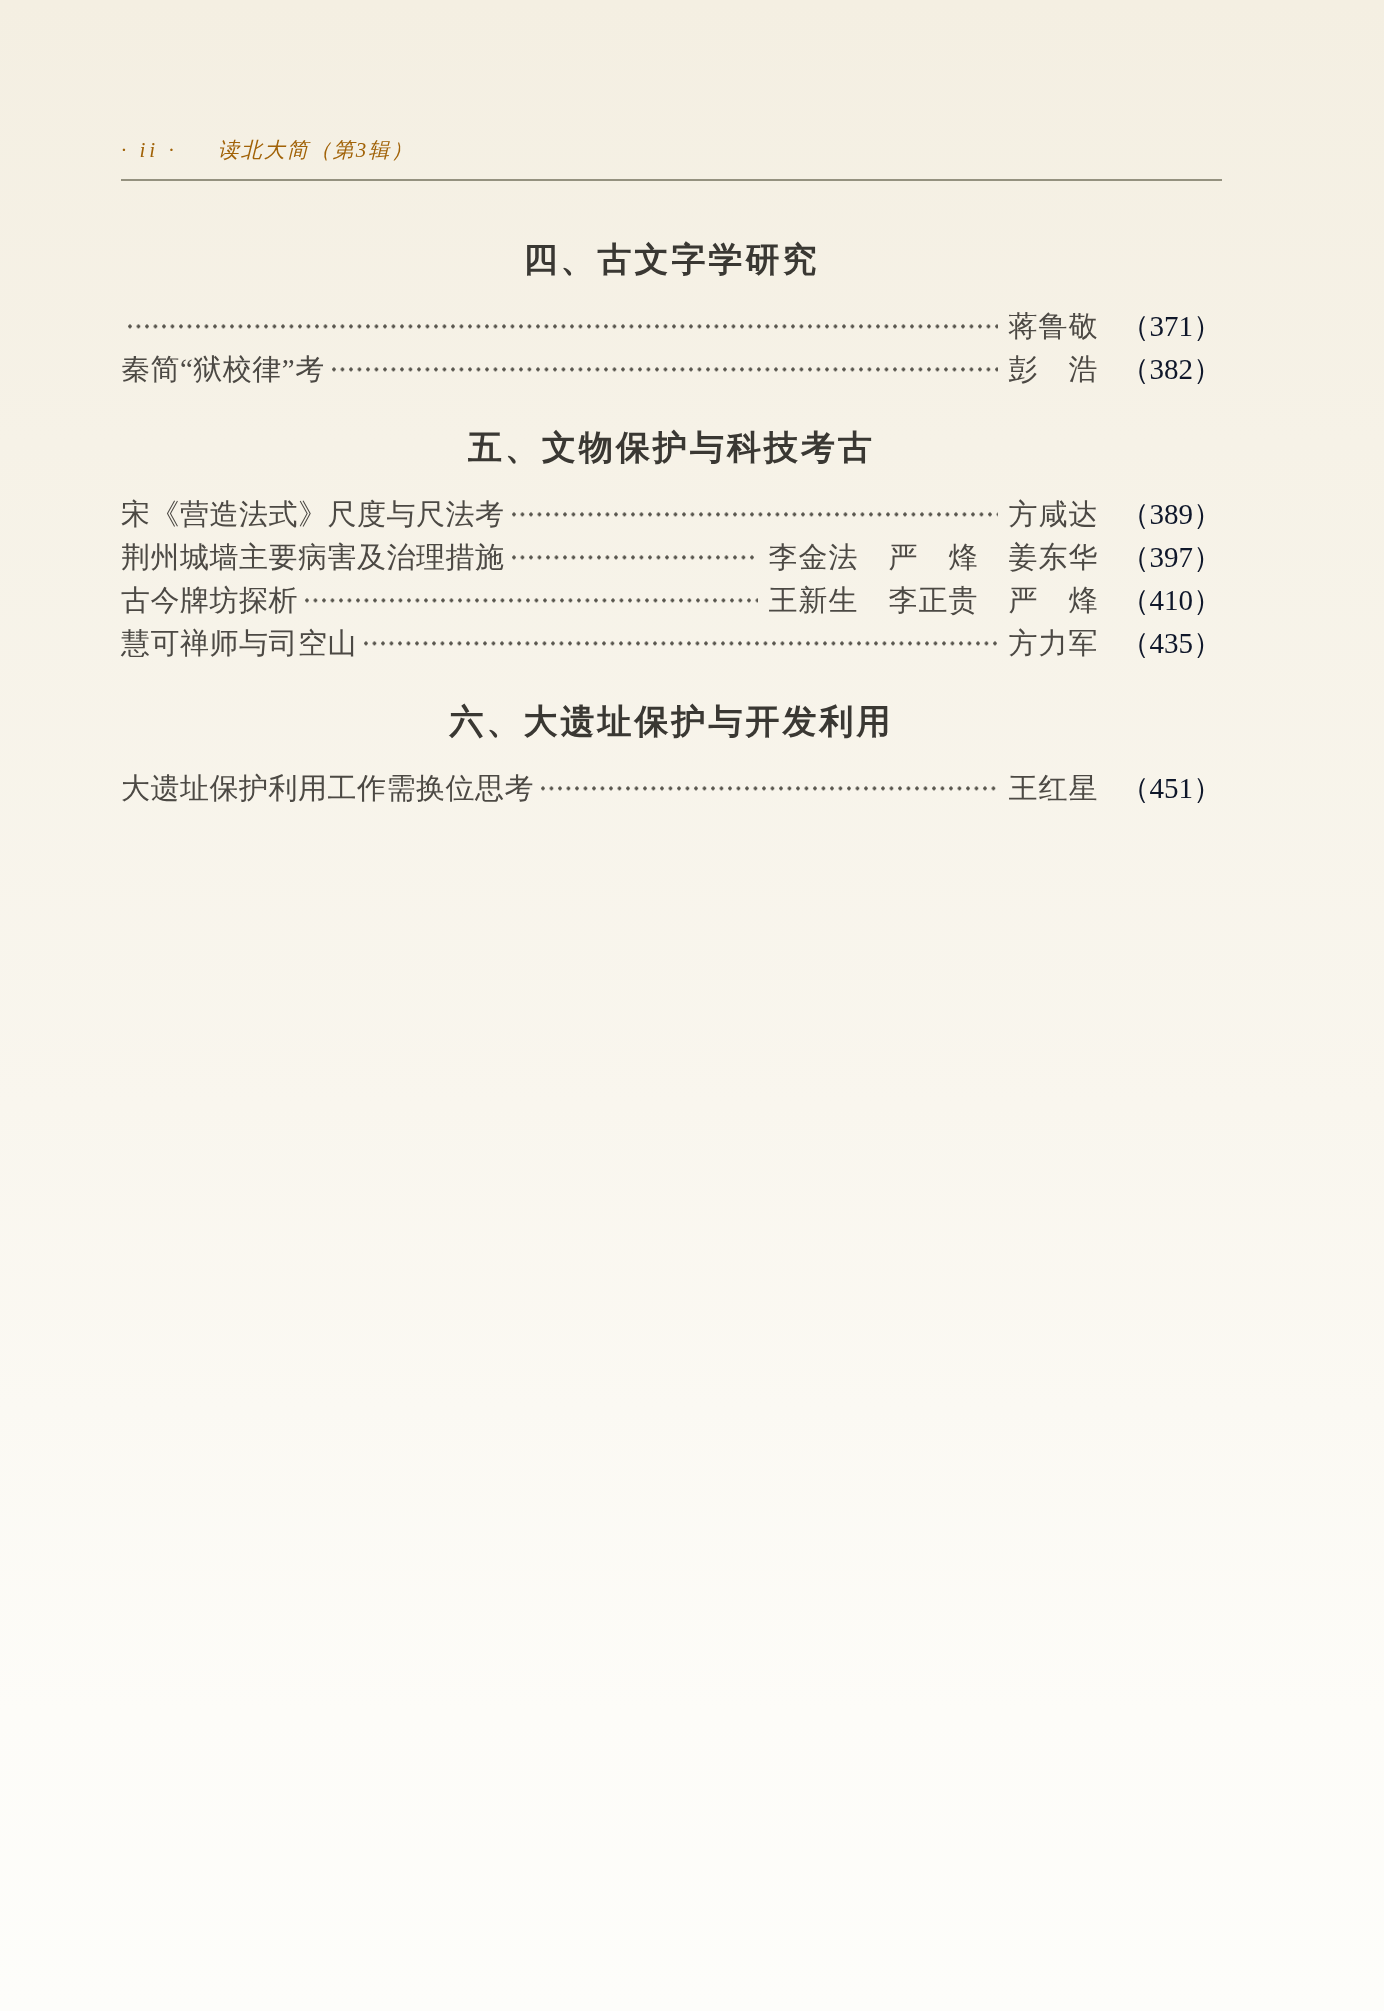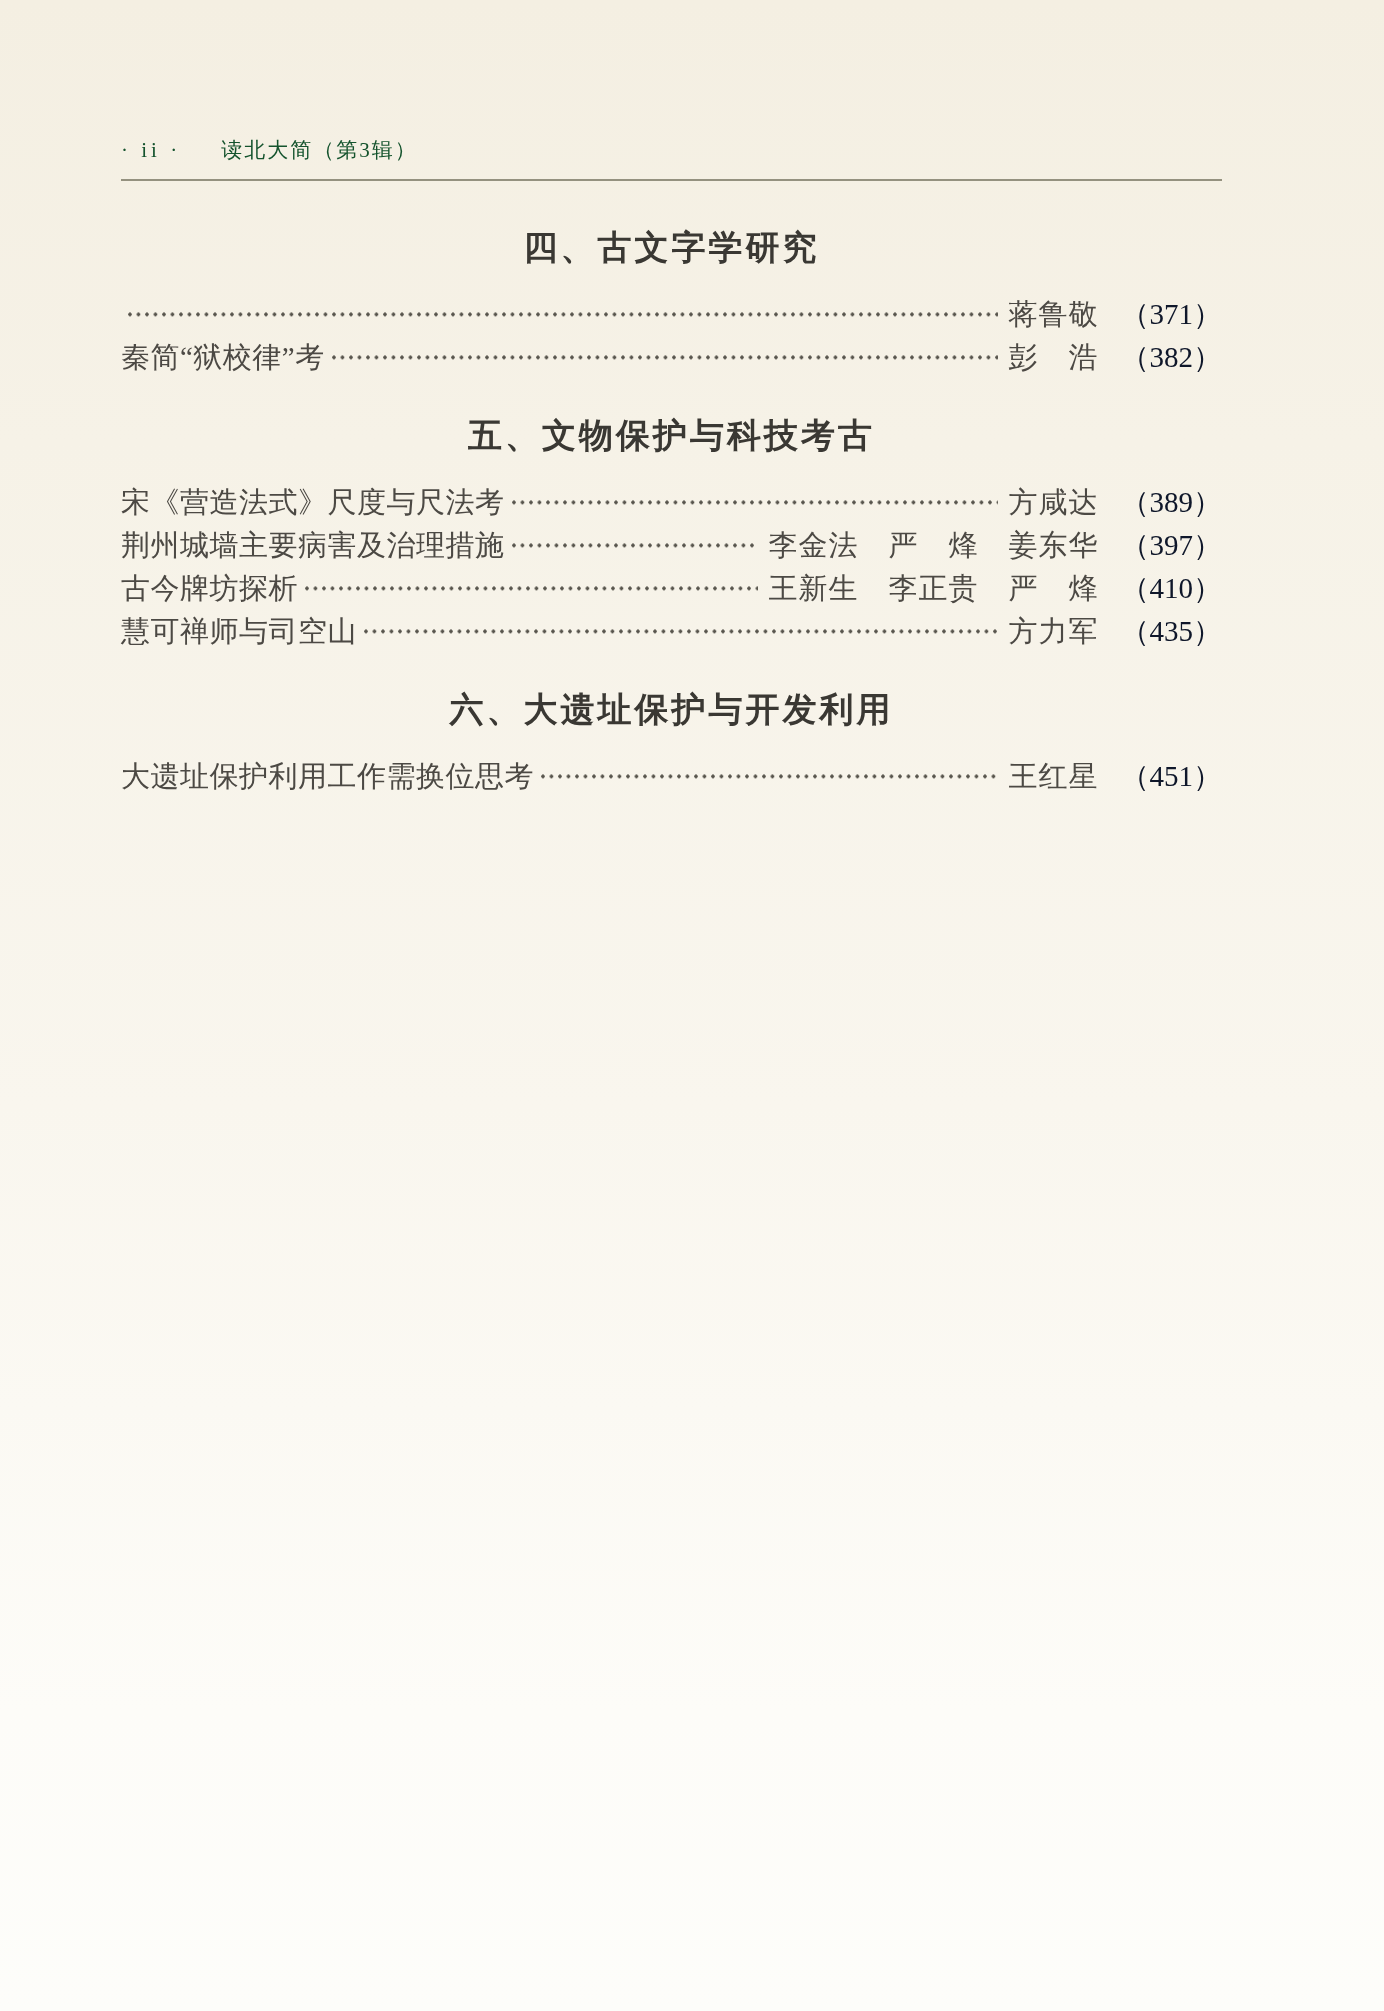--- a/index.html
+++ b/index.html
@@ -15,22 +15,23 @@
     position:absolute;
     left:121px;top:0;
     width:1101px;
   }
   
   .running-head{
     margin-top:136px;
     display:flex;
     align-items:baseline;
     font-size:21px;
-    color:#14532d;
+    color:#a16207;
     letter-spacing:1px;
+    font-style:italic;
   }
   .folio{letter-spacing:4px;}
   .book-title{margin-left:40px;letter-spacing:2px;}
   .head-rule{
     margin-top:15px;
     border:0;
     border-top:2px solid #94917f;
     width:100%;
     height:0;
   }
@@ -38,21 +39,21 @@
   .section-title{
     margin:32px 0 22px 0;
     line-height:48px;
     text-align:center;
     font-family:"DejaVu Sans","Liberation Sans",sans-serif;
     font-weight:700;
     font-size:34px;
     letter-spacing:3px;
     color:#3a3833;
   }
-  .section:first-of-type .section-title{margin-top:42px;}
+  .section:first-of-type .section-title{margin-top:54px;}
   
   .entry{
     display:flex;
     align-items:center;
     line-height:43px;
     font-size:29px;
     white-space:nowrap;
     color:#4c4944;
   }
   .entry-title{flex:0 0 auto;letter-spacing:0.5px;}

